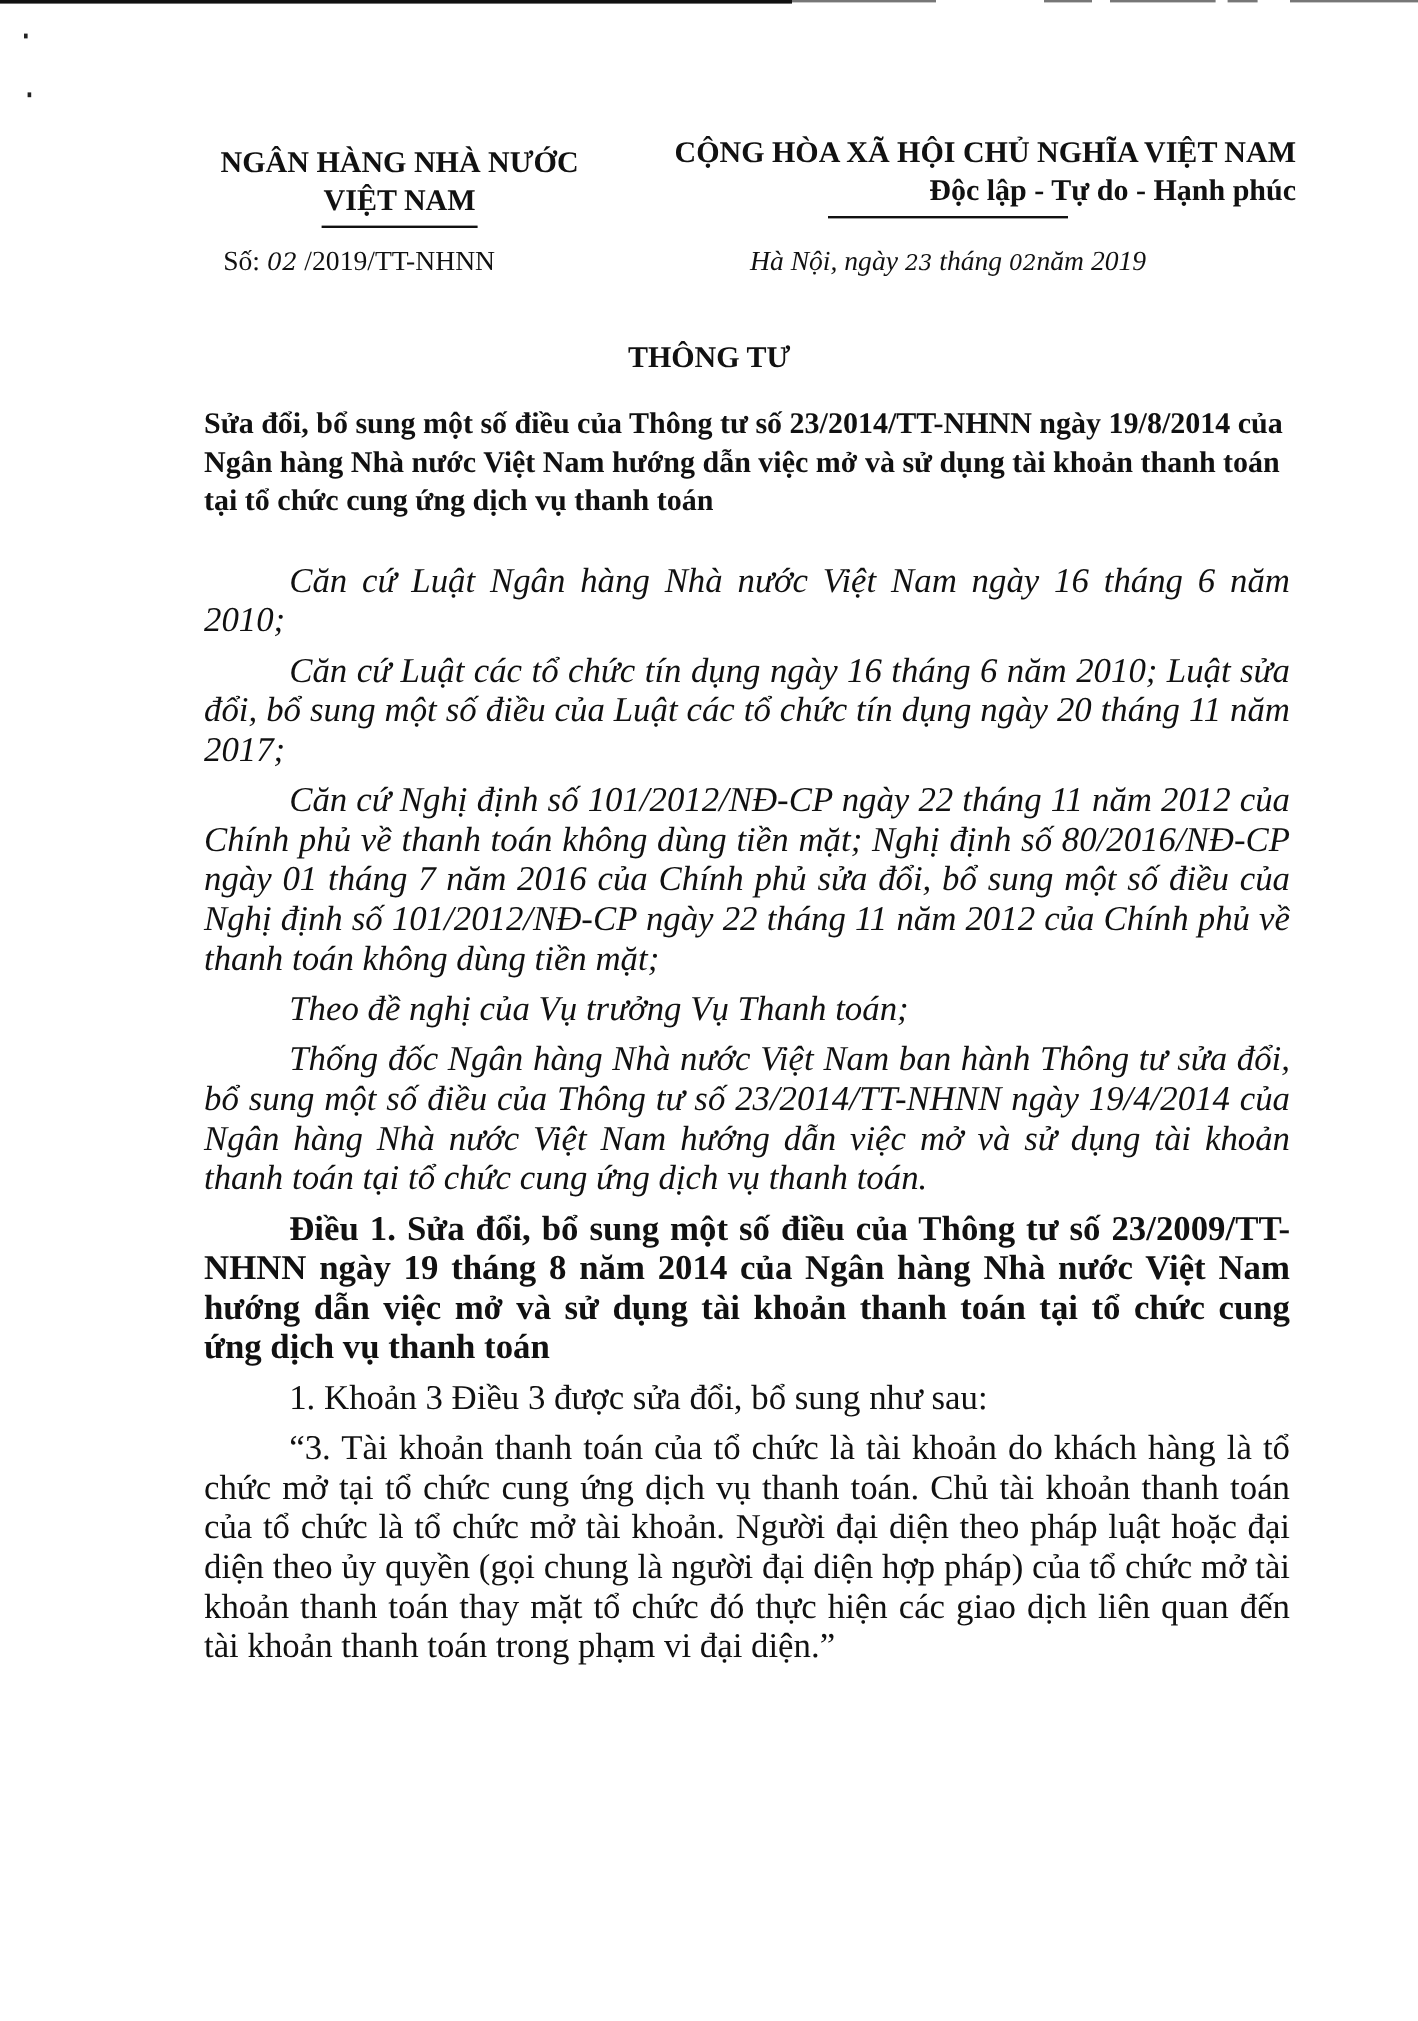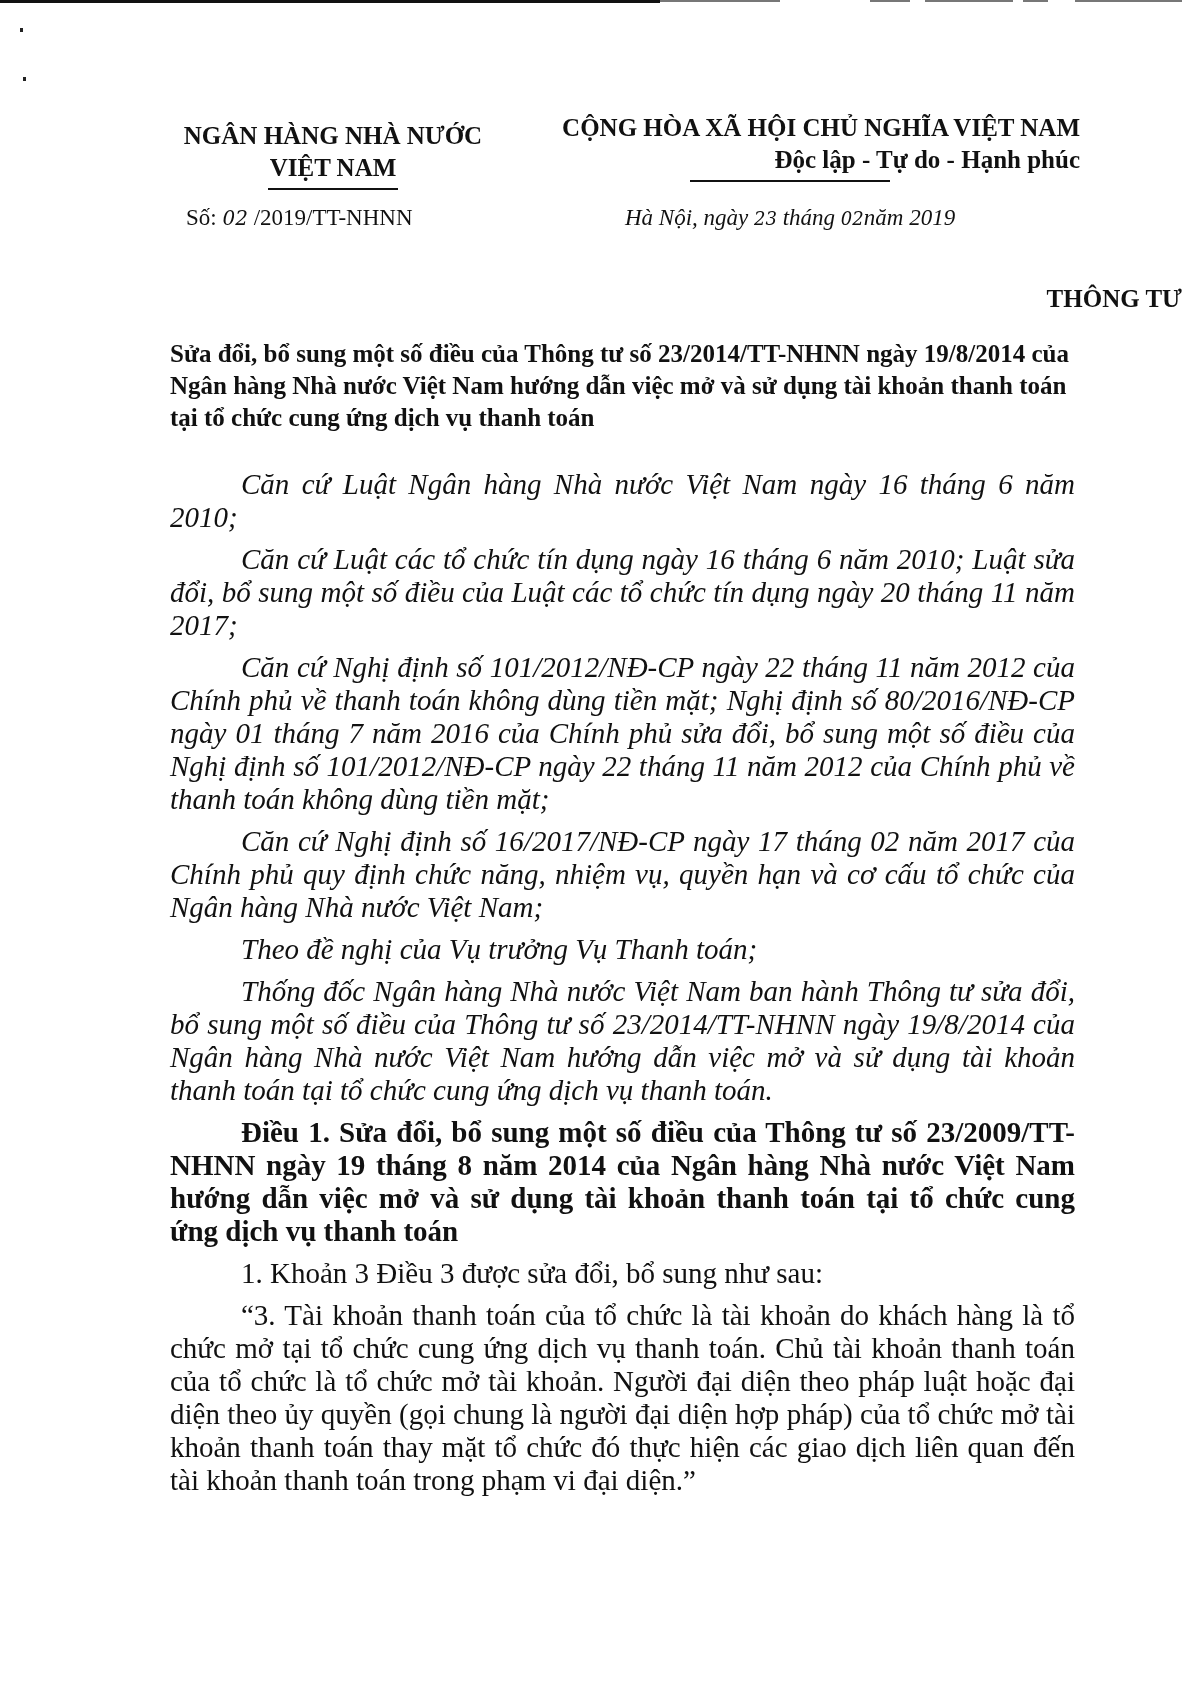--- a/index.html
+++ b/index.html
@@ -17,21 +17,21 @@
     font-weight: bold; font-size: 25px; line-height: 32px; }
   .uline { height: 2px; background: #111; margin: 4px auto 0; }
   .uline.l { width: 130px; }
   .uline.r { width: 200px; }
 
   .docno { position: absolute; left: 186px; top: 205px; font-size: 23px; }
   .docno .hand { font-style: italic; font-family: "DejaVu Serif", serif; font-size: 20px; }
   .place { position: absolute; left: 625px; top: 205px; font-size: 23px; font-style: italic; }
   .place .hand { font-family: "DejaVu Serif", serif; font-size: 18px; }
 
-  .title { position: absolute; left: 0; width: 1182px; top: 285px; text-align: right;
+  .title { position: absolute; left: 0; width: 1182px; top: 285px; text-align: center;
     font-weight: bold; font-size: 25px; }
   .subtitle { position: absolute; left: 170px; width: 900px; top: 338px; text-align: left;
     font-weight: bold; font-size: 25px; line-height: 32px; }
 
   .body { position: absolute; left: 170px; width: 905px; top: 468px; font-size: 29px; line-height: 33px; text-align: justify; }
   .body p { margin: 0 0 9px 0; text-indent: 71px; }
   .body p.it { font-style: italic; }
   .body p.bd { font-weight: bold; }
 </style>
 </head>
@@ -66,19 +66,18 @@
   <span>Hà Nội, ngày </span><span class="hand">23</span><span> tháng </span><span class="hand">02</span><span>năm 2019</span>
 </div>
 
 <div class="title">THÔNG TƯ</div>
 <div class="subtitle">Sửa đổi, bổ sung một số điều của Thông tư số 23/2014/TT-NHNN ngày 19/8/2014 của Ngân hàng Nhà nước Việt Nam hướng dẫn việc mở và sử dụng tài khoản thanh toán tại tổ chức cung ứng dịch vụ thanh toán</div>
 
 <div class="body">
   <p class="it">Căn cứ Luật Ngân hàng Nhà nước Việt Nam ngày 16 tháng 6 năm 2010;</p>
   <p class="it">Căn cứ Luật các tổ chức tín dụng ngày 16 tháng 6 năm 2010; Luật sửa đổi, bổ sung một số điều của Luật các tổ chức tín dụng ngày 20 tháng 11 năm 2017;</p>
   <p class="it">Căn cứ Nghị định số 101/2012/NĐ-CP ngày 22 tháng 11 năm 2012 của Chính phủ về thanh toán không dùng tiền mặt; Nghị định số 80/2016/NĐ-CP ngày 01 tháng 7 năm 2016 của Chính phủ sửa đổi, bổ sung một số điều của Nghị định số 101/2012/NĐ-CP ngày 22 tháng 11 năm 2012 của Chính phủ về thanh toán không dùng tiền mặt;</p>
-  <p class="it">Căn cứ Nghị định số 16/2017/NĐ-CP ngày 17 tháng 02 năm 2017 của Chính phủ quy định chức năng, nhiệm vụ, quyền hạn và cơ cấu tổ chức của Ngân hàng Nhà nước Việt Nam;</p>
   <p class="it">Theo đề nghị của Vụ trưởng Vụ Thanh toán;</p>
-  <p class="it">Thống đốc Ngân hàng Nhà nước Việt Nam ban hành Thông tư sửa đổi, bổ sung một số điều của Thông tư số 23/2014/TT-NHNN ngày 19/8/2014 của Ngân hàng Nhà nước Việt Nam hướng dẫn việc mở và sử dụng tài khoản thanh toán tại tổ chức cung ứng dịch vụ thanh toán.</p>
+  <p class="it">Thống đốc Ngân hàng Nhà nước Việt Nam ban hành Thông tư sửa đổi, bổ sung một số điều của Thông tư số 23/2014/TT-NHNN ngày 19/4/2014 của Ngân hàng Nhà nước Việt Nam hướng dẫn việc mở và sử dụng tài khoản thanh toán tại tổ chức cung ứng dịch vụ thanh toán.</p>
   <p class="bd">Điều 1. Sửa đổi, bổ sung một số điều của Thông tư số 23/2009/TT-NHNN ngày 19 tháng 8 năm 2014 của Ngân hàng Nhà nước Việt Nam hướng dẫn việc mở và sử dụng tài khoản thanh toán tại tổ chức cung ứng dịch vụ thanh toán</p>
   <p>1. Khoản 3 Điều 3 được sửa đổi, bổ sung như sau:</p>
   <p>“3. Tài khoản thanh toán của tổ chức là tài khoản do khách hàng là tổ chức mở tại tổ chức cung ứng dịch vụ thanh toán. Chủ tài khoản thanh toán của tổ chức là tổ chức mở tài khoản. Người đại diện theo pháp luật hoặc đại diện theo ủy quyền (gọi chung là người đại diện hợp pháp) của tổ chức mở tài khoản thanh toán thay mặt tổ chức đó thực hiện các giao dịch liên quan đến tài khoản thanh toán trong phạm vi đại diện.”</p>
 </div>
 
 </body></html>

